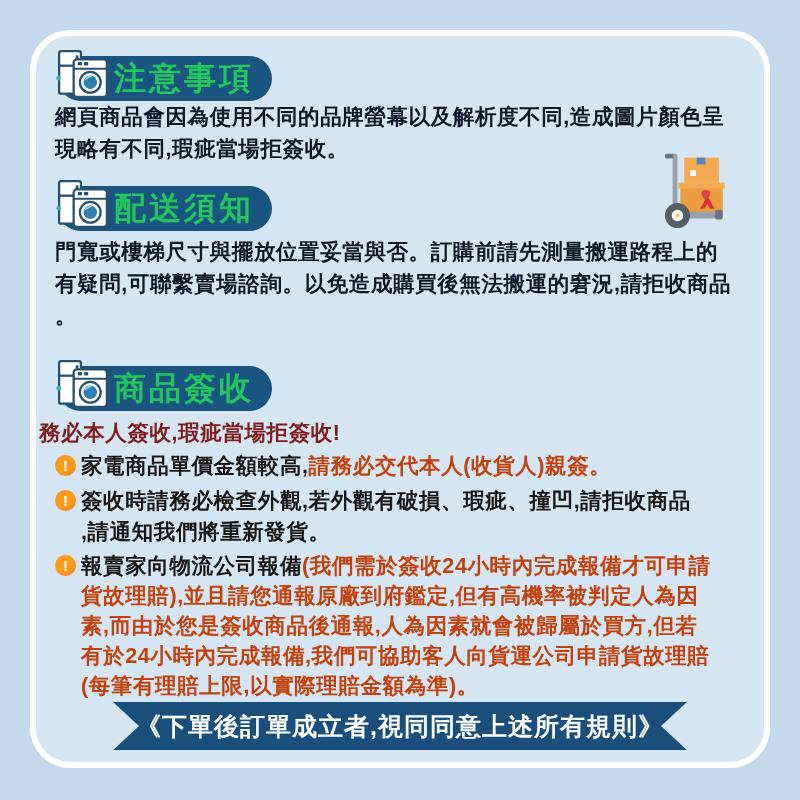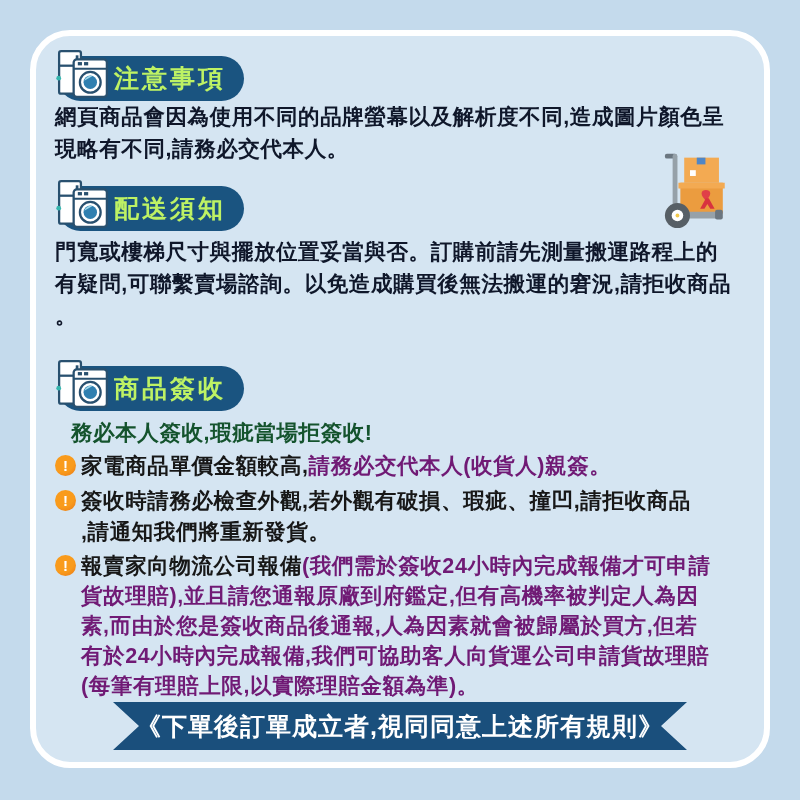--- a/index.html
+++ b/index.html
@@ -16,37 +16,37 @@
   }
   
   .pill{
     position:absolute;left:58px;height:45px;border-radius:23px;
     background:#1a5480;display:flex;align-items:center;
     padding:0 18px 0 56px;
   }
   .pill-icon{position:absolute;left:-2px;top:-9px;width:54px;height:54px;}
   .pill-icon svg{width:100%;height:100%;}
   .pill-label{
-    color:#bef264;font-size:25px;letter-spacing:3px;line-height:45px;white-space:nowrap;
+    color:#22c55e;font-size:32px;letter-spacing:3px;line-height:45px;white-space:nowrap;
   }
   
   .para{position:absolute;left:55px;width:700px;color:#0f172a;}
   .pline{font-size:21.5px;letter-spacing:0.6px;white-space:nowrap;}
   .para-notice .pline,.para-delivery .pline{line-height:32px;height:32px;}
   
   .bullet{position:absolute;left:55px;width:705px;padding-left:26px;box-sizing:border-box;color:#171717;}
   .excl{
     position:absolute;left:0;top:4px;width:21px;height:21px;border-radius:50%;
     background:radial-gradient(circle at 38% 30%,#f99b1c 0 55%,#e87517 100%);
     color:#ffffff;font-size:15px;line-height:21px;text-align:center;font-weight:700;
   }
   .b1 .pline{line-height:31px;height:31px;}
   .b3 .pline{line-height:30px;height:30px;}
-  .red{color:#701a75;}
-  .intro-line{position:absolute;left:71px;font-size:21.5px;letter-spacing:0.6px;color:#14532d;white-space:nowrap;}
+  .red{color:#c2410c;}
+  .intro-line{position:absolute;left:39px;font-size:21.5px;letter-spacing:0.6px;color:#7f1d1d;white-space:nowrap;}
   
   .truck{position:absolute;left:650px;top:148px;width:80px;height:82px;}
   .truck svg{width:100%;height:100%;}
   
   .ribbon{
     position:absolute;left:113px;top:702px;width:574px;height:48px;
     background:#1a4f7c;color:#ffffff;text-align:center;line-height:48px;
     font-size:25px;letter-spacing:1px;white-space:nowrap;
     -webkit-clip-path:polygon(0 0,100% 0,calc(100% - 26px) 50%,100% 100%,0 100%,26px 50%);
     clip-path:polygon(0 0,100% 0,calc(100% - 26px) 50%,100% 100%,0 100%,26px 50%);
@@ -72,21 +72,21 @@
         <rect x="27" y="13.5" width="4" height="3.2" fill="#28506f"></rect>
         <circle cx="33" cy="33" r="10" fill="#fff" stroke="#28506f" stroke-width="2.2"></circle>
         <circle cx="33" cy="33" r="6.5" fill="#2f7fb0"></circle>
         <path d="M27.2 31.5a6.5 6.5 0 0 1 8-4.5z" fill="#9fd8ea"></path>
       </svg>
     </span>
     <span class="pill-label">注意事項</span>
   </div>
   <div class="para para-notice" style="top:101px">
     <div class="pline">網頁商品會因為使用不同的品牌螢幕以及解析度不同,造成圖片顏色呈</div>
-    <div class="pline">現略有不同,請務必交代本人。</div>
+    <div class="pline">現略有不同,瑕疵當場拒簽收。</div>
   </div>
 
   <div class="truck">
     <svg viewBox="0 0 80 85">
       <rect x="14" y="6" width="12" height="5" rx="2" fill="#6b7680"></rect>
       <rect x="22" y="6" width="5" height="58" rx="2.5" fill="#96a1a9"></rect>
       <rect x="34" y="10" width="36" height="26" fill="#f3aa52"></rect>
       <rect x="47" y="10" width="9" height="7" fill="#4f86c6"></rect>
       <rect x="40" y="23" width="6" height="6" fill="#ffffff"></rect>
       <rect x="30" y="36" width="44" height="32" fill="#eb9c3f"></rect>

